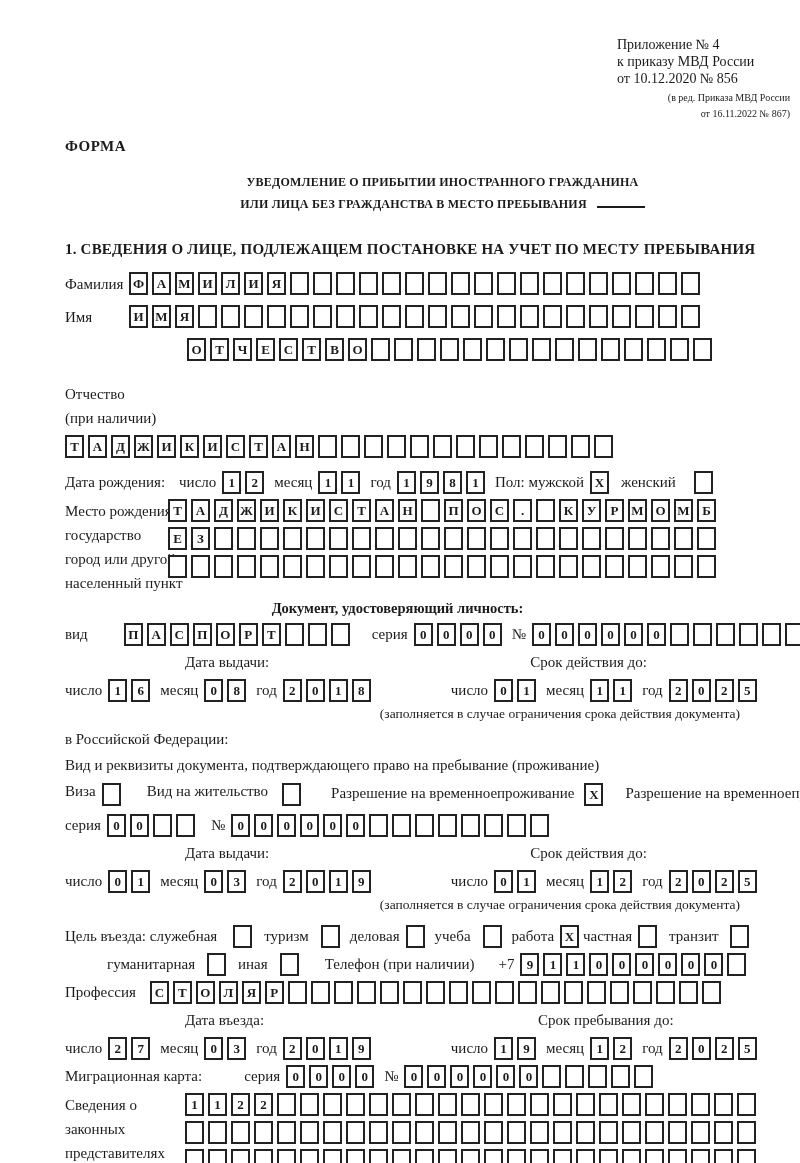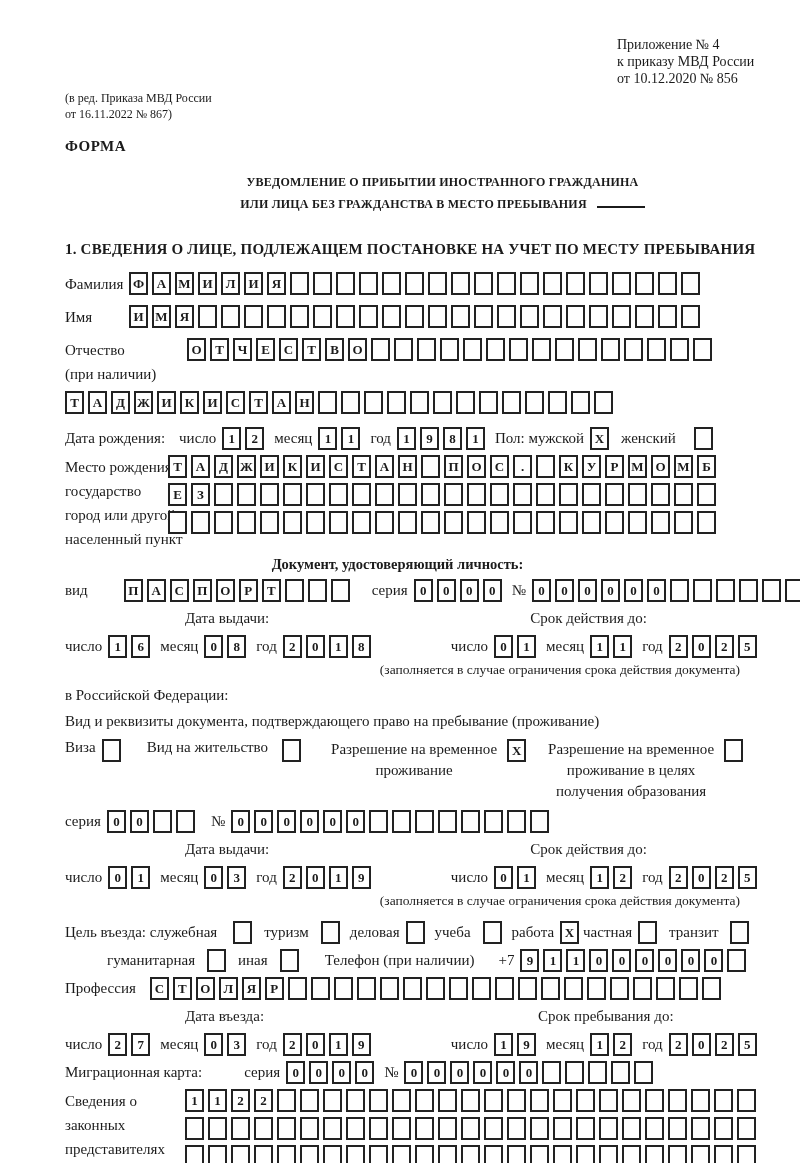--- a/index.html
+++ b/index.html
@@ -2,30 +2,30 @@
 <html><head>
 <meta charset="utf-8">
 <style>
   html,body{margin:0;padding:0;background:#e8e8e8;}
   .page{
     position:relative;width:800px;height:1163px;margin:0 auto;background:#ffffff;
     font-family:"Liberation Serif","DejaVu Serif",serif;color:#1b1b1b;
     box-sizing:border-box;padding:36px 10px 10px 65px;overflow:hidden;
   }
   .annex{margin-left:552px;font-size:14px;line-height:17px;}
-  .annex-note{font-size:12px;line-height:16px;margin-top:3px;}
+  .annex-note{margin-left:552px;font-size:10px;line-height:16px;margin-top:3px;text-align:right;}
   .form-word{text-align:left;padding-right:36px;font-weight:bold;font-size:15px;margin-top:16px;letter-spacing:.5px;}
   .title{ text-align:center;font-weight:bold;font-size:12px;line-height:22px;margin-top:16px;padding-left:30px;letter-spacing:.2px;}
   .title-underline{display:inline-block;width:48px;border-bottom:2px solid #1b1b1b;margin-left:10px;}
   .section-head{font-weight:bold;font-size:15px;margin-top:26px;letter-spacing:.2px;white-space:nowrap;}
   .body{margin-top:14px;}
   .row{display:flex;align-items:center;margin-bottom:5px;min-height:23px;}
   .row.top{align-items:flex-start;}
   .lbl{font-size:15px;margin-right:6px;white-space:nowrap;flex:0 0 auto;}
-  .mlbl{display:inline-flex;flex-direction:column;align-items:center;text-align:center;font-size:15px;margin-right:10px;flex:0 0 auto;line-height:21px;}
+  .mlbl{display:inline-flex;flex-direction:row;align-items:center;text-align:center;font-size:15px;margin-right:10px;flex:0 0 auto;line-height:21px;}
   .cells{display:inline-flex;margin-right:6px;flex:0 0 auto;}
   .cell{
     box-sizing:border-box;width:19px;height:23px;border:2px solid #222;margin-right:4px;
     display:inline-flex;align-items:center;justify-content:center;background:#fff;
     font-family:"Liberation Serif",serif;font-weight:bold;font-size:13px;flex:0 0 auto;
   }
   .chk{margin-right:4px;}
   .lblcol{flex:0 0 auto;font-size:15px;line-height:24px;white-space:nowrap;}
   .cellcol{flex:0 0 auto;}
   .cellrow{margin-bottom:5px;display:flex;}
@@ -127,21 +127,21 @@
               <span class="cell"></span>
               <span class="cell"></span>
               <span class="cell"></span>
               <span class="cell"></span>
               <span class="cell"></span>
             </span>
           </div>
         </div>
       </div>
       <div class="row top">
-        <div class="lblcol" style="width: 122px;">
+        <div class="lblcol" style="width: 122px; margin-top: 44px;">
           <div>Отчество</div>
           <div>(при наличии)</div>
         </div>
         <div class="cellcol">
           <div class="cellrow">
             <span class="cells">
               <span class="cell">О</span>
               <span class="cell">Т</span>
               <span class="cell">Ч</span>
               <span class="cell">Е</span>

